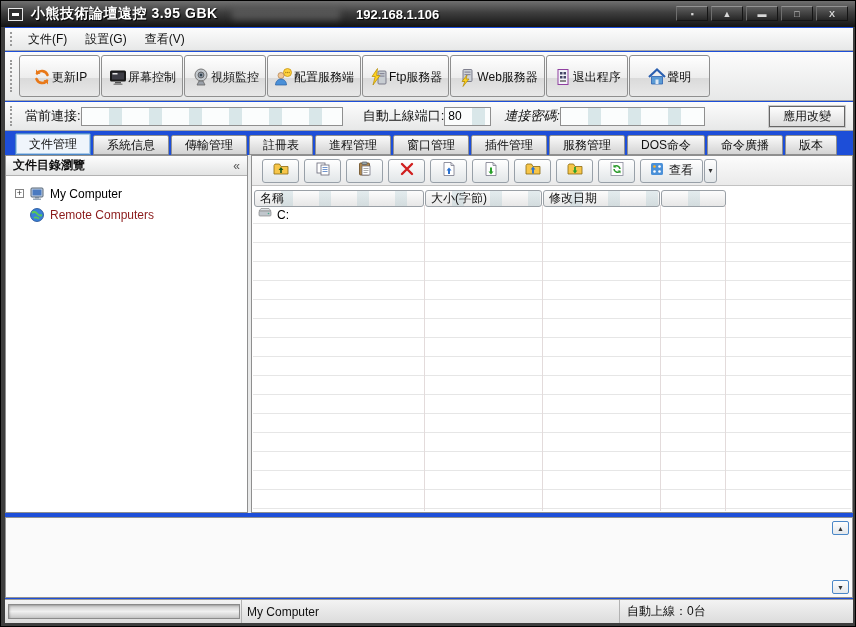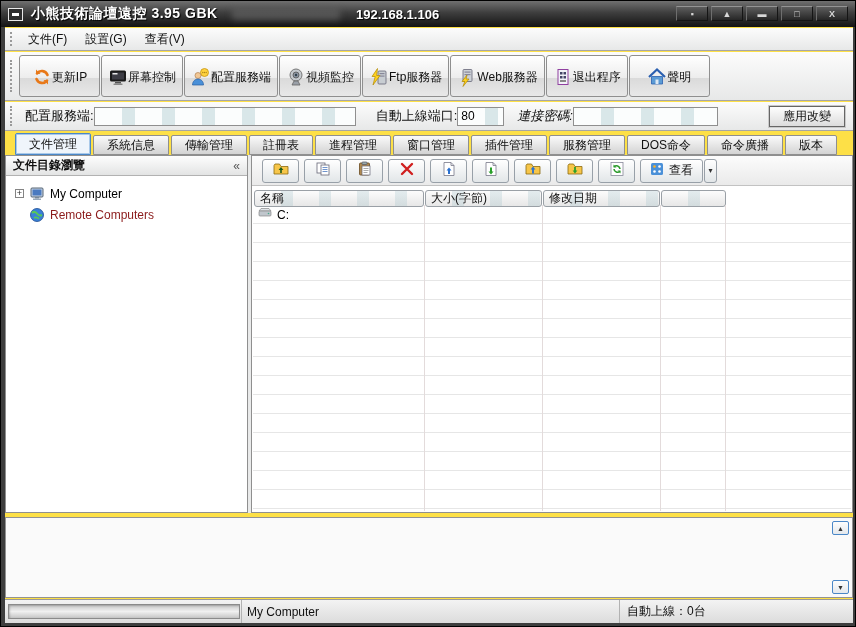--- a/index.html
+++ b/index.html
@@ -22,21 +22,21 @@
     filter:blur(3px); border-radius:2px; }
   .title-ip { position:absolute; left:355px; color:#fff; font-weight:bold; font-size:13px;
     text-shadow:1px 1px 1px #000; }
   .win-controls { position:absolute; right:7px; top:5px; display:flex; gap:3px; }
   .win-btn { width:32px; height:15px; padding:0;
     background:linear-gradient(180deg,#5d5d5d,#262626);
     border:1px solid #151515; border-top-color:#949494; border-left-color:#6e6e6e;
     color:#d8d8d8; font-size:9px; line-height:12px; text-align:center; font-weight:bold;
     font-family:inherit; }
   
-  .app { position:absolute; top:26px; left:4px; width:848px; height:596px; background:#fde047; }
+  .app { position:absolute; top:26px; left:4px; width:848px; height:596px; background:#1d4ed8; }
   .bar { position:absolute; left:0; width:848px;
     background:linear-gradient(180deg,#fcfcfc,#e7e8e8);
     border-bottom:1px solid #a6a6a6; display:flex; align-items:center; }
   .grip { width:0; height:68%; border-left:2px dotted #9a9a9a; margin:0 7px 0 5px; }
   
   .menubar { top:1px; height:23px; }
   .menu-item { font-size:12px; color:#101010; padding:2px 9px; cursor:default; }
   
   .toolbar { top:25px; height:49px; }
   .tb-btn { height:42px; min-width:81px; margin-right:1px; padding:2px 6px 1px;
@@ -173,46 +173,46 @@
               <rect x="7" y="15" width="6" height="1.5" fill="#555"></rect>
               <rect x="5.5" y="16.5" width="9" height="1.5" rx=".5" fill="#888"></rect>
             </svg>
         </span>
         <span class="tb-label">屏幕控制</span>
       </button>
 
       <button class="tb-btn">
         <span class="tb-icon">
           <svg width="20" height="20" viewBox="0 0 20 20">
+              <circle cx="10" cy="8" r="6" fill="#c4c9ce" stroke="#777"></circle>
+              <circle cx="10" cy="8" r="3" fill="#8a93a0" stroke="#555" stroke-width=".8"></circle>
+              <circle cx="10" cy="8" r="1.2" fill="#30404c"></circle>
+              <path d="M8 14l-2 4h8l-2-4z" fill="#9aa0a8" stroke="#666" stroke-width=".8"></path>
+            </svg>
+        </span>
+        <span class="tb-label">視頻監控</span>
+      </button>
+
+      <button class="tb-btn">
+        <span class="tb-icon">
+          <svg width="20" height="20" viewBox="0 0 20 20">
               <circle cx="13.5" cy="5.5" r="4" fill="#ffd23e" stroke="#c79410" stroke-width=".8"></circle>
               <circle cx="11.8" cy="5.5" r=".7" fill="#b08818"></circle>
               <circle cx="13.5" cy="5.5" r=".7" fill="#b08818"></circle>
               <circle cx="15.2" cy="5.5" r=".7" fill="#b08818"></circle>
               <circle cx="7" cy="8.5" r="3" fill="#f2c896" stroke="#b08050" stroke-width=".7"></circle>
               <path d="M1.5 18c0-3.6 2.5-6 5.5-6s5.5 2.4 5.5 6z" fill="#4a90d8" stroke="#2a5fa0" stroke-width=".7"></path>
             </svg>
         </span>
         <span class="tb-label">配置服務端</span>
       </button>
 
       <button class="tb-btn">
         <span class="tb-icon">
           <svg width="20" height="20" viewBox="0 0 20 20">
-              <circle cx="10" cy="8" r="6" fill="#c4c9ce" stroke="#777"></circle>
-              <circle cx="10" cy="8" r="3" fill="#8a93a0" stroke="#555" stroke-width=".8"></circle>
-              <circle cx="10" cy="8" r="1.2" fill="#30404c"></circle>
-              <path d="M8 14l-2 4h8l-2-4z" fill="#9aa0a8" stroke="#666" stroke-width=".8"></path>
-            </svg>
-        </span>
-        <span class="tb-label">視頻監控</span>
-      </button>
-
-      <button class="tb-btn">
-        <span class="tb-icon">
-          <svg width="20" height="20" viewBox="0 0 20 20">
               <rect x="9" y="4" width="8" height="13" rx="1" fill="#c8cdd2" stroke="#667" stroke-width=".8"></rect>
               <rect x="10.5" y="6" width="5" height="1.2" fill="#889"></rect>
               <rect x="10.5" y="8.5" width="5" height="1.2" fill="#889"></rect>
               <path d="M8.5 1.5 3 9.5h3.2L4 18l7-9.5H7.6z" fill="#ffd21e" stroke="#b08800" stroke-width=".7"></path>
             </svg>
         </span>
         <span class="tb-label">Ftp服務器</span>
       </button>
 
       <button class="tb-btn">
@@ -248,21 +248,21 @@
               <path d="M4.5 9.5h11V17h-11z" fill="#5b9bd5" stroke="#2a5fb0" stroke-width=".8"></path>
               <rect x="8.5" y="12.5" width="3" height="4.5" fill="#dce8f4"></rect>
             </svg>
         </span>
         <span class="tb-label">聲明</span>
       </button>
     </div>
 
     <div class="bar connrow">
       <span class="grip"></span>
-      <span class="conn-label">配置服務端:</span>
+      <span class="conn-label">當前連接:</span>
       <input class="striped-input" style="width: 262px;" value="">
       <span class="conn-label" style="margin-left:20px;">自動上線端口:</span>
       <input class="striped-input" style="width: 47px;" value="80">
       <span class="conn-label" style="margin-left:13px;font-style:italic;">連接密碼:</span>
       <input class="striped-input" style="width: 145px;" value="">
       <button class="apply-btn">應用改變</button>
     </div>
 
     <div class="tabsrow">
       <span class="tab active">文件管理</span>

